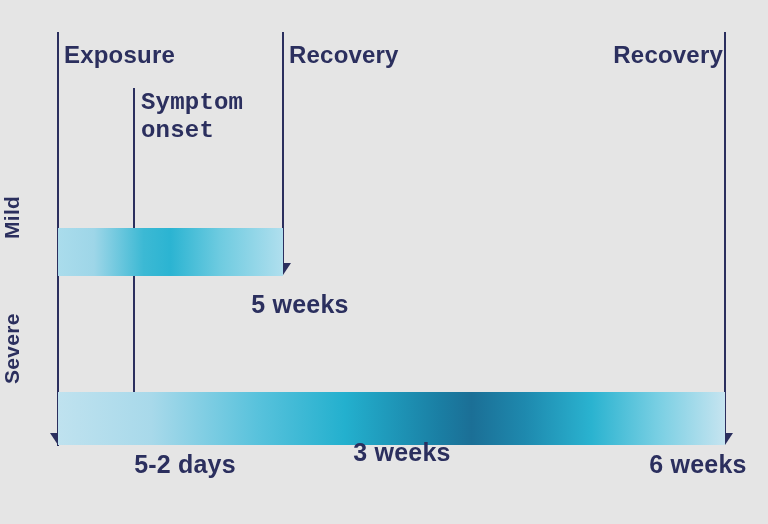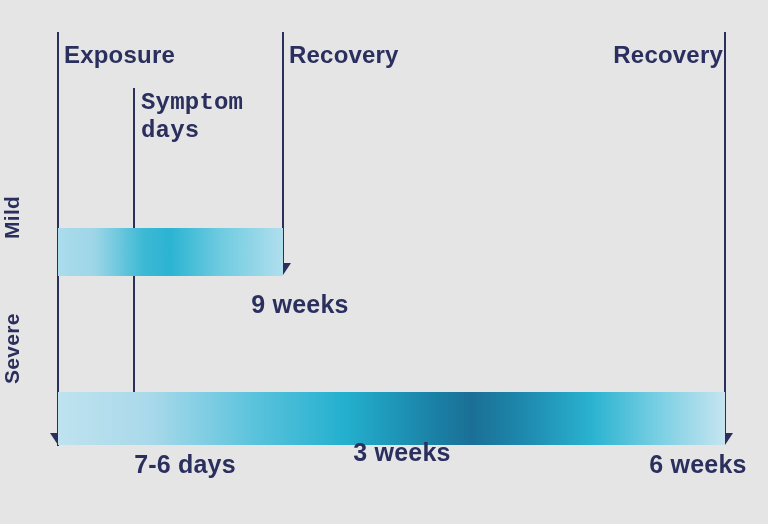--- a/index.html
+++ b/index.html
@@ -127,36 +127,36 @@
   <div class="arrowhead" style="left:126px; top:433px;"></div>
 
   <div class="arrowhead" style="left:275px; top:263px;"></div>
 
   <div class="arrowhead" style="left:717px; top:433px;"></div>
 
   <div class="event-label" style="left:64px; top:43px;">Exposure</div>
 
   <div class="event-label stacked" style="left:141px; top:89px;">
     <div>Symptom</div>
-    <div>days</div>
+    <div>onset</div>
   </div>
 
   <div class="event-label" style="left:289px; top:43px;">Recovery</div>
 
   <div class="event-label right-aligned" style="right:45px; top:43px;">Recovery</div>
 
   <div class="axis-label" style="left:22px; top:218px; height:21px;">Mild</div>
 
   <div class="axis-label" style="left:22px; top:363px; height:21px;">Severe</div>
 
   <div class="bar bar-mild" style="left:58px; top:228px; width:225px; height:48px;"></div>
 
   <div class="bar bar-severe" style="left:58px; top:392px; width:667px; height:53px;"></div>
 
-  <div class="duration-label" style="left:180px; top:292px; width:240px;">9 weeks</div>
+  <div class="duration-label" style="left:180px; top:292px; width:240px;">5 weeks</div>
 
-  <div class="duration-label" style="left:65px; top:452px; width:240px;">7-6 days</div>
+  <div class="duration-label" style="left:65px; top:452px; width:240px;">5-2 days</div>
 
   <div class="duration-label" style="left:282px; top:440px; width:240px;">3 weeks</div>
 
   <div class="duration-label" style="left:578px; top:452px; width:240px;">6 weeks</div>
 
 </div>
 
 </body></html>

